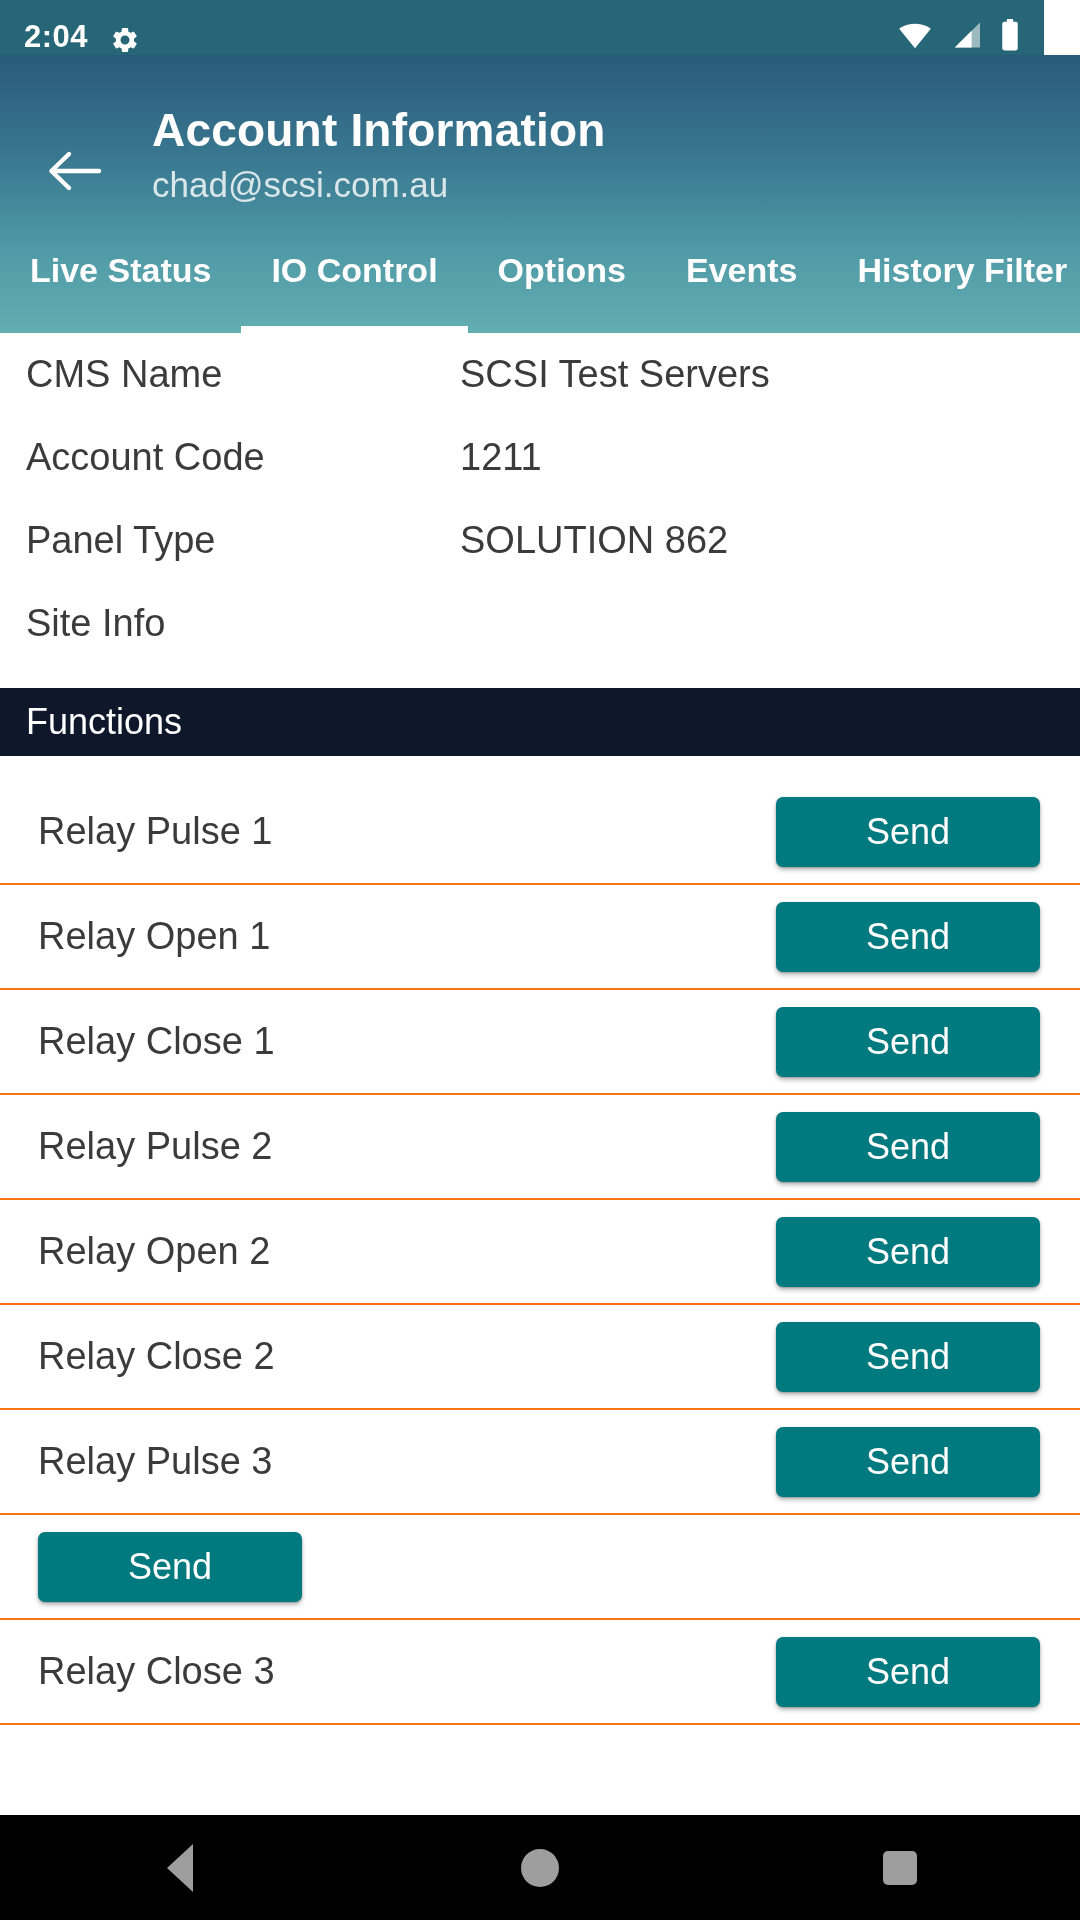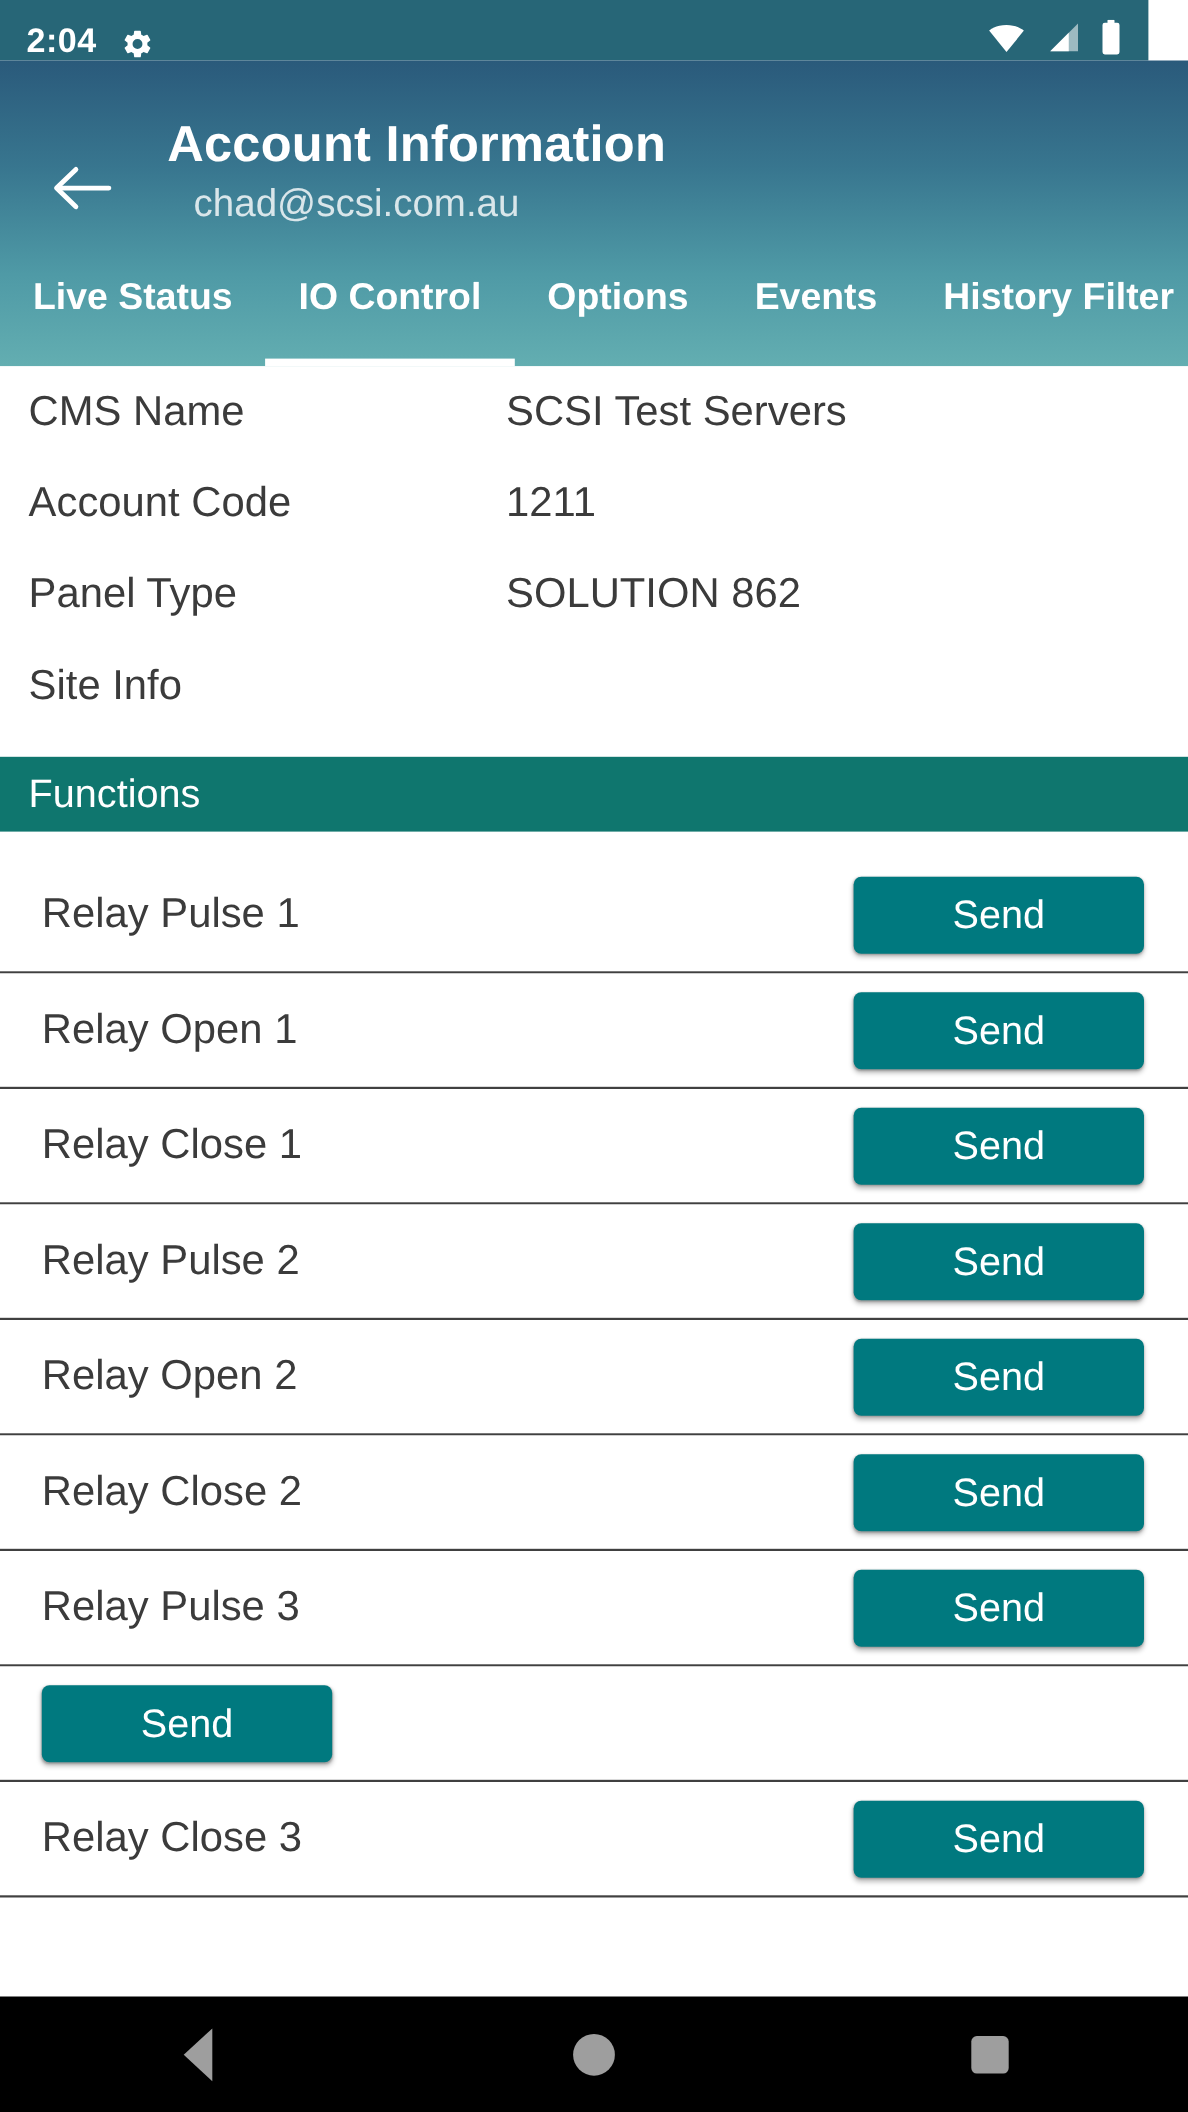--- a/index.html
+++ b/index.html
@@ -33,21 +33,21 @@
     position:absolute; left:42px; top:88px; width:66px; height:56px;
     display:flex; align-items:center; justify-content:center; cursor:pointer;
   }
   .title-block{ position:absolute; left:152px; top:48px; }
   .page-title{
     font-size:46px; font-weight:700; color:#ffffff; line-height:1.18;
     letter-spacing:.2px; white-space:nowrap;
   }
   .page-subtitle{
     font-size:35px; font-weight:400; color:#d9e6ea; line-height:1.25;
-    margin-top:6px; white-space:nowrap;margin-left:24px;
+    margin-top:6px; white-space:nowrap;
   }
 
   
   .tabbar{
     position:absolute; left:0; bottom:0; width:1080px; height:88px;
     display:flex; align-items:flex-start; white-space:nowrap;
   }
   .tab{
     position:relative; height:88px;
     display:flex; align-items:flex-start; justify-content:center;
@@ -72,33 +72,33 @@
   .info-label{
     width:405px; font-size:38px; color:#3b3b3b; font-weight:400;
   }
   .info-value{
     font-size:38px; color:#3b3b3b; font-weight:400;
   }
 
   
   .section-header{
     position:absolute; top:688px; left:0; width:1080px; height:68px;
-    background:#0f766e; display:flex; align-items:center; padding:0 26px;
+    background:#0f172a; display:flex; align-items:center; padding:0 26px;
   }
   .section-header-text{ font-size:36px; color:#ffffff; font-weight:400; }
 
   
   .func-list{
     position:absolute; top:780px; left:0; width:1080px; height:1035px;
     background:#ffffff; overflow:hidden;
   }
   .func-row{
     position:relative; height:105px;
     display:flex; align-items:center; padding:0 40px 0 38px;
-    border-bottom:2px solid #404040;
+    border-bottom:2px solid #f97316;
     background:#ffffff;
   }
   .func-label{ font-size:38px; color:#3b3b3b; font-weight:400; flex:1; }
   .func-btn{
     width:264px; height:70px; border:none; border-radius:7px;
     background:#00797f; color:#ffffff;
     font-family:"Liberation Sans", sans-serif;
     font-size:36px; font-weight:400;
     display:flex; align-items:center; justify-content:center;
     cursor:pointer;

